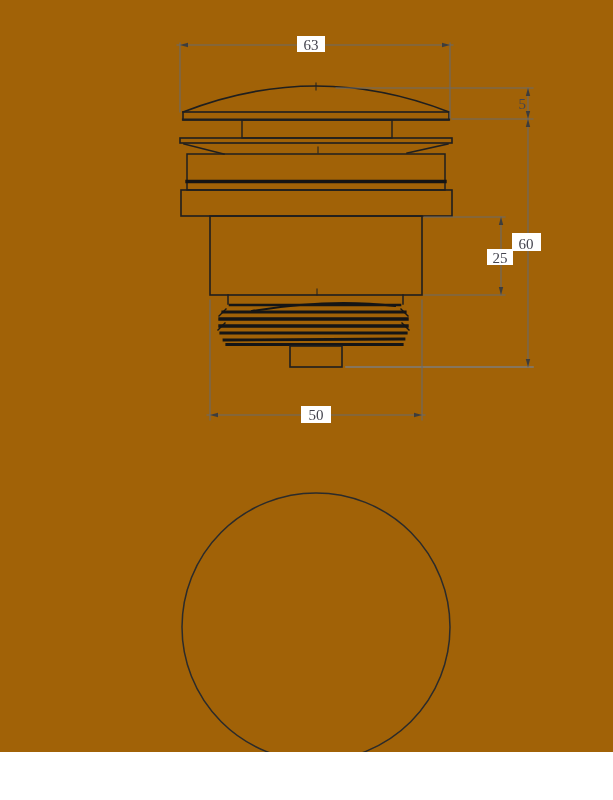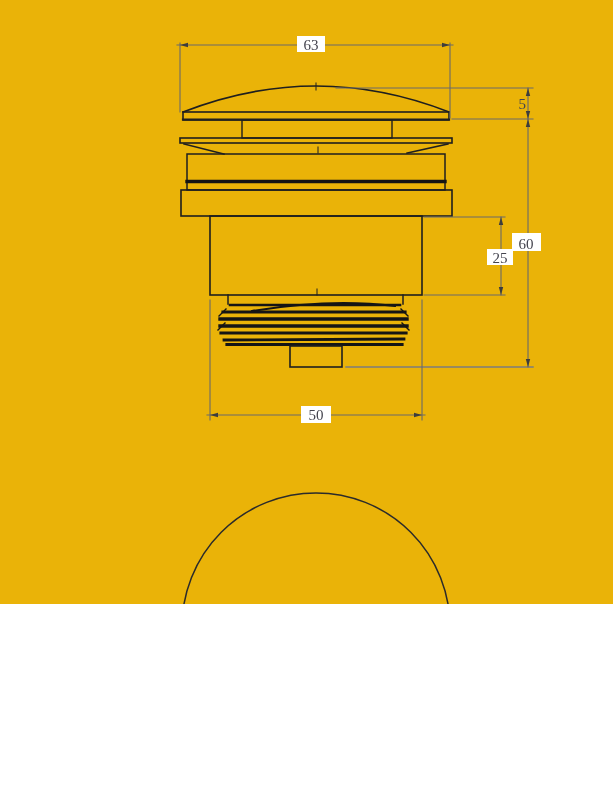--- a/index.html
+++ b/index.html
@@ -6,22 +6,22 @@
     margin: 0;
     padding: 0;
     background: #ffffff;
     width: 613px;
     height: 800px;
     font-family: "Liberation Serif", serif;
   }
   .page {
     position: relative;
     width: 613px;
-    height: 604px;
-    background: #eab308;
+    height: 752px;
+    background: #a16207;
     overflow: hidden;
   }
   svg text {
     font-family: "Liberation Serif", "DejaVu Serif", serif;
     font-size: 15px;
     fill: #45454f;
   }
 </style>
 </head>
 <body>

